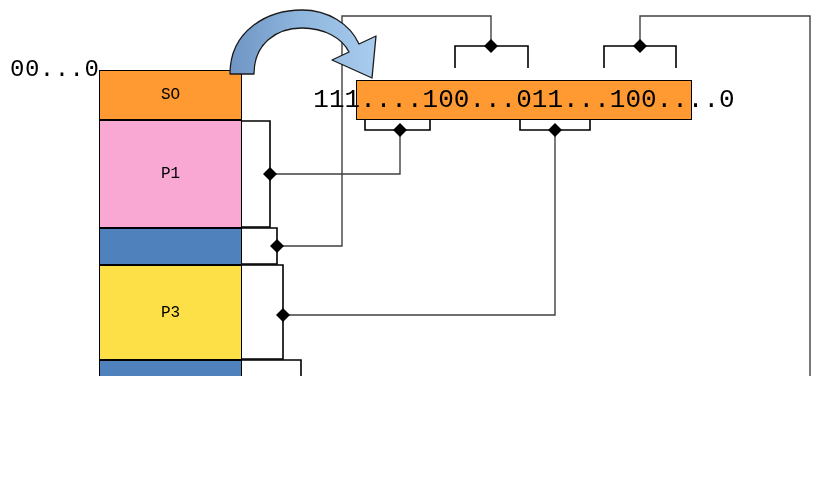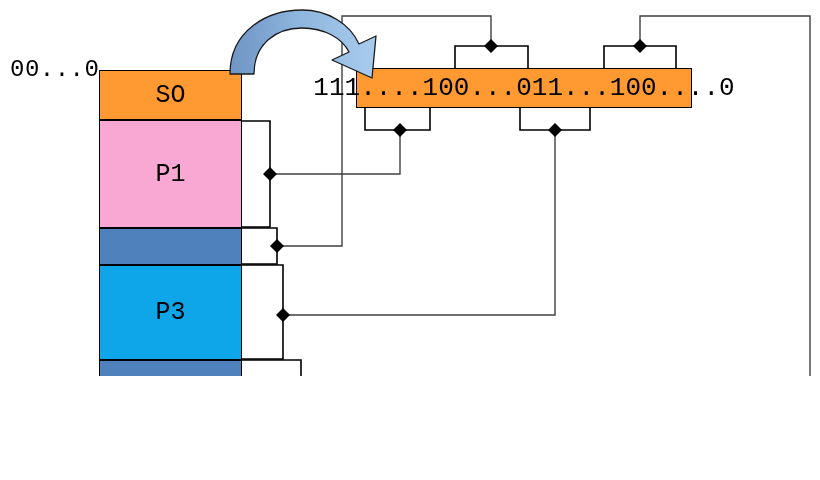--- a/index.html
+++ b/index.html
@@ -24,27 +24,27 @@
 
   .mem-seg{
     position:absolute;
     left:99px;
     width:143px;
     box-sizing:border-box;
     border:1px solid #000000;
     display:flex;
     align-items:center;
     justify-content:center;
-    font-size:25px;
+    font-size:16px;
     color:#000000;
   }
 
   #bitbar{
     position:absolute;
-    left:356px;top:68px;
+    left:356px;top:80px;
     width:336px;height:40px;
     box-sizing:border-box;
     border:1px solid #000000;
     display:flex;
     align-items:center;
     justify-content:center;
     font-size:26px;
     color:#000000;
     white-space:nowrap;
   }
@@ -102,21 +102,21 @@
 
   <div class="mem-seg" id="seg-0" style="top:70px;height:50px;background:#FF9A33;">
     <span>SO</span>
   </div>
   <div class="mem-seg" id="seg-1" style="top:120px;height:108px;background:#f9a8d4;">
     <span>P1</span>
   </div>
   <div class="mem-seg" id="seg-2" style="top:228px;height:37px;background:#4F81BD;">
     <span></span>
   </div>
-  <div class="mem-seg" id="seg-3" style="top:265px;height:95px;background:#0ea5e9;">
+  <div class="mem-seg" id="seg-3" style="top:265px;height:95px;background:#fde047;">
     <span>P3</span>
   </div>
   <div class="mem-seg" id="seg-4" style="top:360px;height:105px;background:#4F81BD;">
     <span></span>
   </div>
 
   <div id="bitbar" style="background:#FF9A33;">
     <span>111....100...011...100....0</span>
   </div>
 

